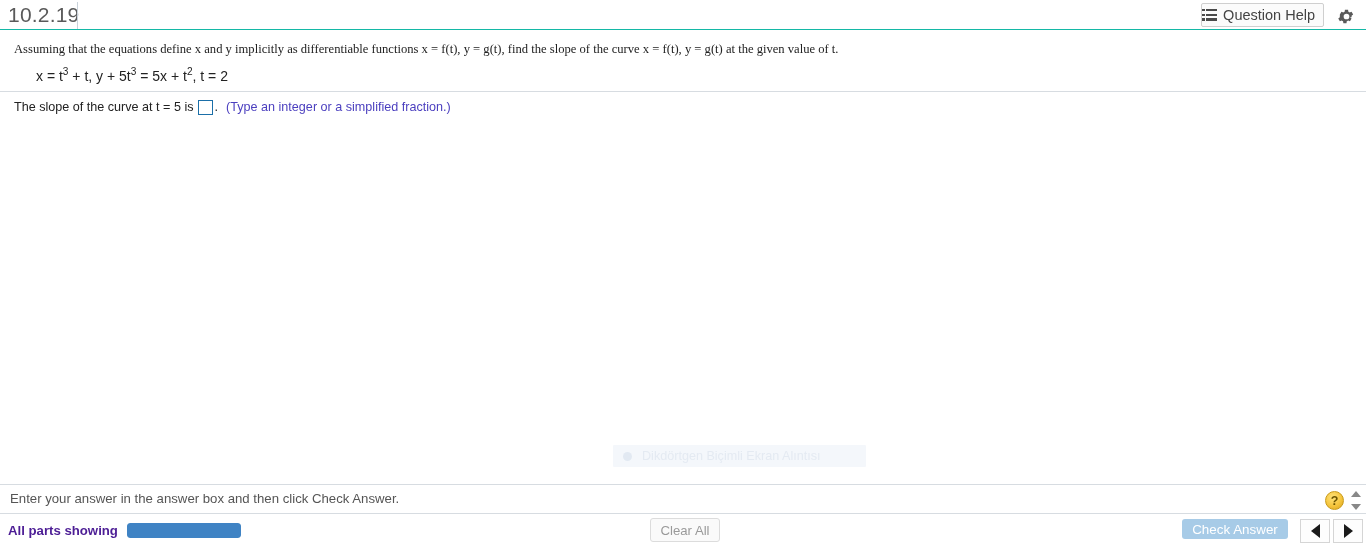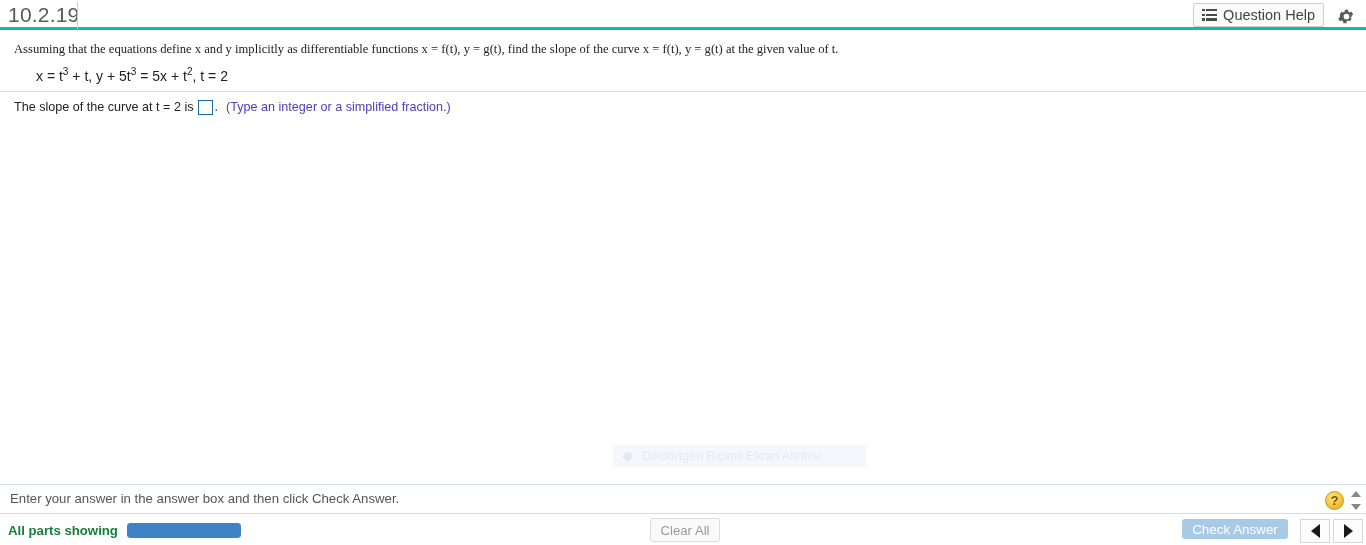--- a/index.html
+++ b/index.html
@@ -15,21 +15,21 @@
     overflow: hidden;
     position: relative;
   }
 
   
   .header {
     position: absolute;
     left: 0; top: 0;
     width: 1366px;
     height: 30px;
-    border-bottom: 3px solid #14b8a6;
+    border-bottom: 1px solid #14b8a6;
     box-sizing: border-box;
   }
   .exercise-id {
     position: absolute;
     left: 8px;
     top: 1px;
     font-size: 21px;
     color: #5a5a5a;
     letter-spacing: 0.2px;
     line-height: 28px;
@@ -44,21 +44,21 @@
   }
   .question-help-btn {
     position: absolute;
     right: 42px;
     top: 3px;
     height: 24px;
     box-sizing: border-box;
     border: 1px solid #cfcfcf;
     background: #fbfbfb;
     border-radius: 2px;
-    padding: 0 8px 0 8px;
+    padding: 0 8px 0 0;
     display: flex;
     align-items: center;
     gap: 6px;
     cursor: pointer;
   }
   .question-help-label {
     font-size: 14.5px;
     color: #444;
     white-space: nowrap;
   }
@@ -241,21 +241,21 @@
   }
   .spinner .up   { border-bottom: 6px solid #888; }
   .spinner .down { border-top: 6px solid #888; }
 
   .parts-label {
     position: absolute;
     left: 8px;
     top: 523px;
     font-size: 13.2px;
     font-weight: bold;
-    color: #15803d;
+    color: #4c1d95;
     white-space: nowrap;
     line-height: 16px;
   }
   .progress-track {
     position: absolute;
     left: 127px;
     top: 523px;
     width: 114px;
     height: 15px;
     background: #eceff2;
@@ -358,21 +358,21 @@
 
 <div class="question-stem">Assuming that the equations define x and y implicitly as differentiable functions x = f(t), y = g(t), find the slope of the curve x = f(t), y = g(t) at the given value of t.</div>
 
 <div class="eq-line">
   <span>x = t</span><sup>3</sup><span> + t, y + 5t</span><sup>3</sup><span> = 5x + t</span><sup>2</sup><span>, t = 2</span>
 </div>
 
 <div class="divider divider-mid"></div>
 
 <div class="answer-line">
-  <span>The slope of the curve at t = 2 is</span>
+  <span>The slope of the curve at t = 5 is</span>
   <input class="answer-input" type="text" style="">
   <span class="period-text">.</span>
   <span class="hint-text">(Type an integer or a simplified fraction.)</span>
 </div>
 
 <div class="watermark">
   <span class="watermark-dot"></span>
   <span class="watermark-text">Dikdörtgen Biçimli Ekran Alıntısı</span>
 </div>
 

